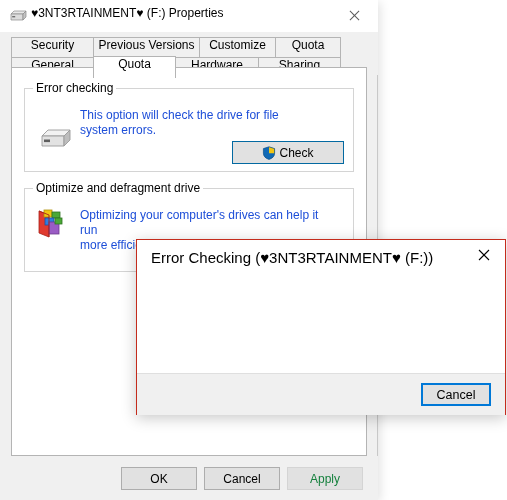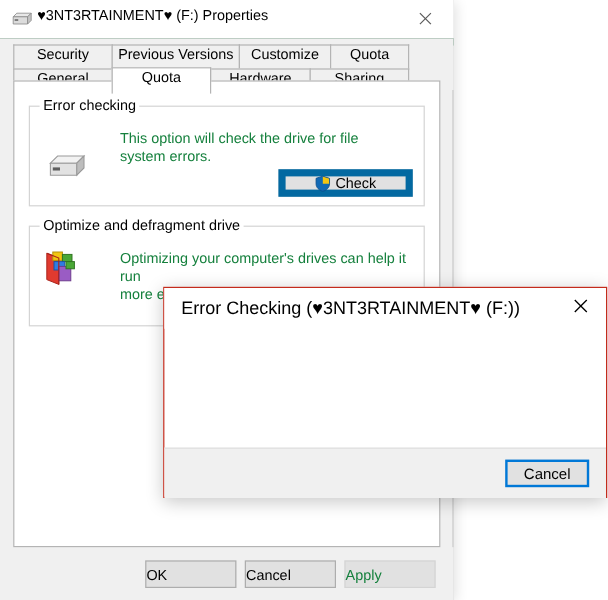--- a/index.html
+++ b/index.html
@@ -142,24 +142,23 @@
   #group-optimize {
     left: 12px;
     top: 120px;
     width: 330px;
     height: 84px;
   }
 
   .group-desc {
     position: absolute;
     font-size: 12px;
-    color: #15803d;
+    color: #1d4ed8;
     line-height: 15px;
     white-space: pre-line;
-    margin-left: 20px;
   }
 
   #drive-icon-ec {
     position: absolute;
     left: 14px;
     top: 38px;
     width: 34px;
     height: 24px;
   }
   #error-checking-desc {
@@ -167,21 +166,21 @@
     top: 19px;
     width: 230px;
   }
   #check-button {
     position: absolute;
     right: 9px;
     top: 52px;
     width: 112px;
     height: 23px;
     background: #e1e1e1;
-    border: 6px solid #0369a1;
+    border: 1px solid #0369a1;
     box-sizing: border-box;
     display: flex;
     align-items: center;
     justify-content: center;
     gap: 3px;
     font-size: 12px;
     color: #000;
     cursor: default;
   }
   #shield-icon { width: 14px; height: 14px; display:block; }
@@ -213,20 +212,21 @@
     top: 11px;
     width: 76px;
     height: 23px;
     box-sizing: border-box;
     background: #e1e1e1;
     border: 1px solid #adadad;
     font-size: 12px;
     color: #000000;
     display: flex;
     align-items: center;
+    justify-content: center;
     cursor: default;
   }
   .dlg-button.disabled {
     color: #15803d;
     background: #e1e1e1;
     border-color: #d4d4d4;
   }
   #ok-button { left: 121px; }
   #cancel-button-props { left: 204px; }
   #apply-button { left: 287px; }

